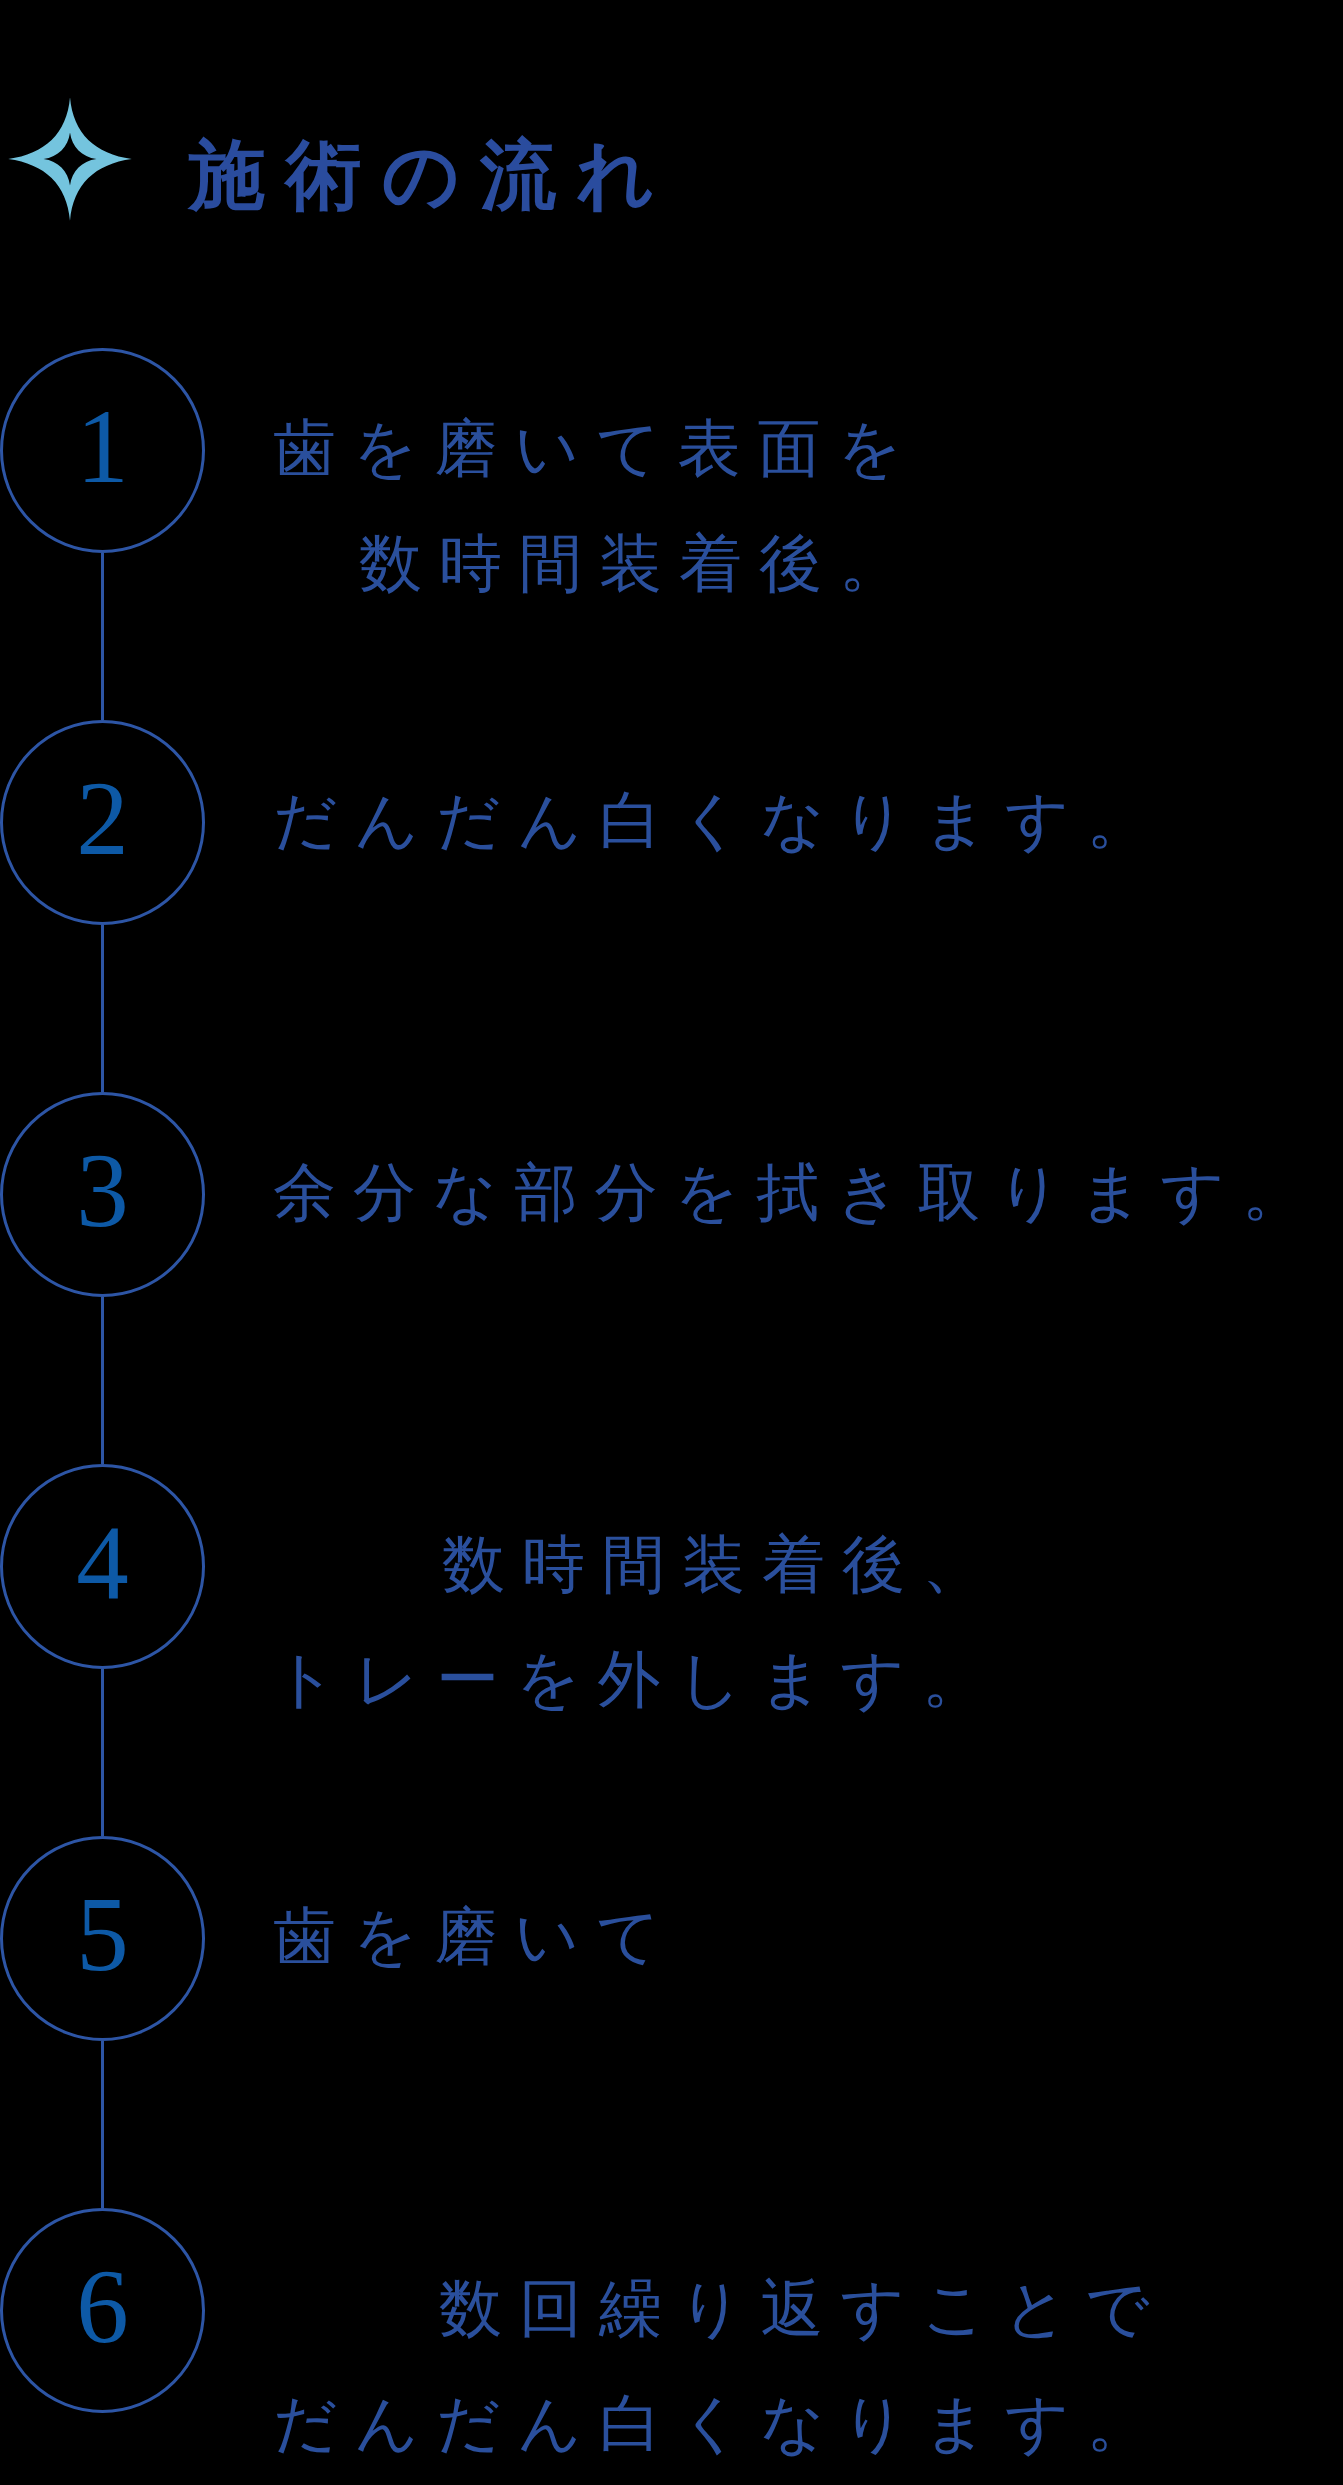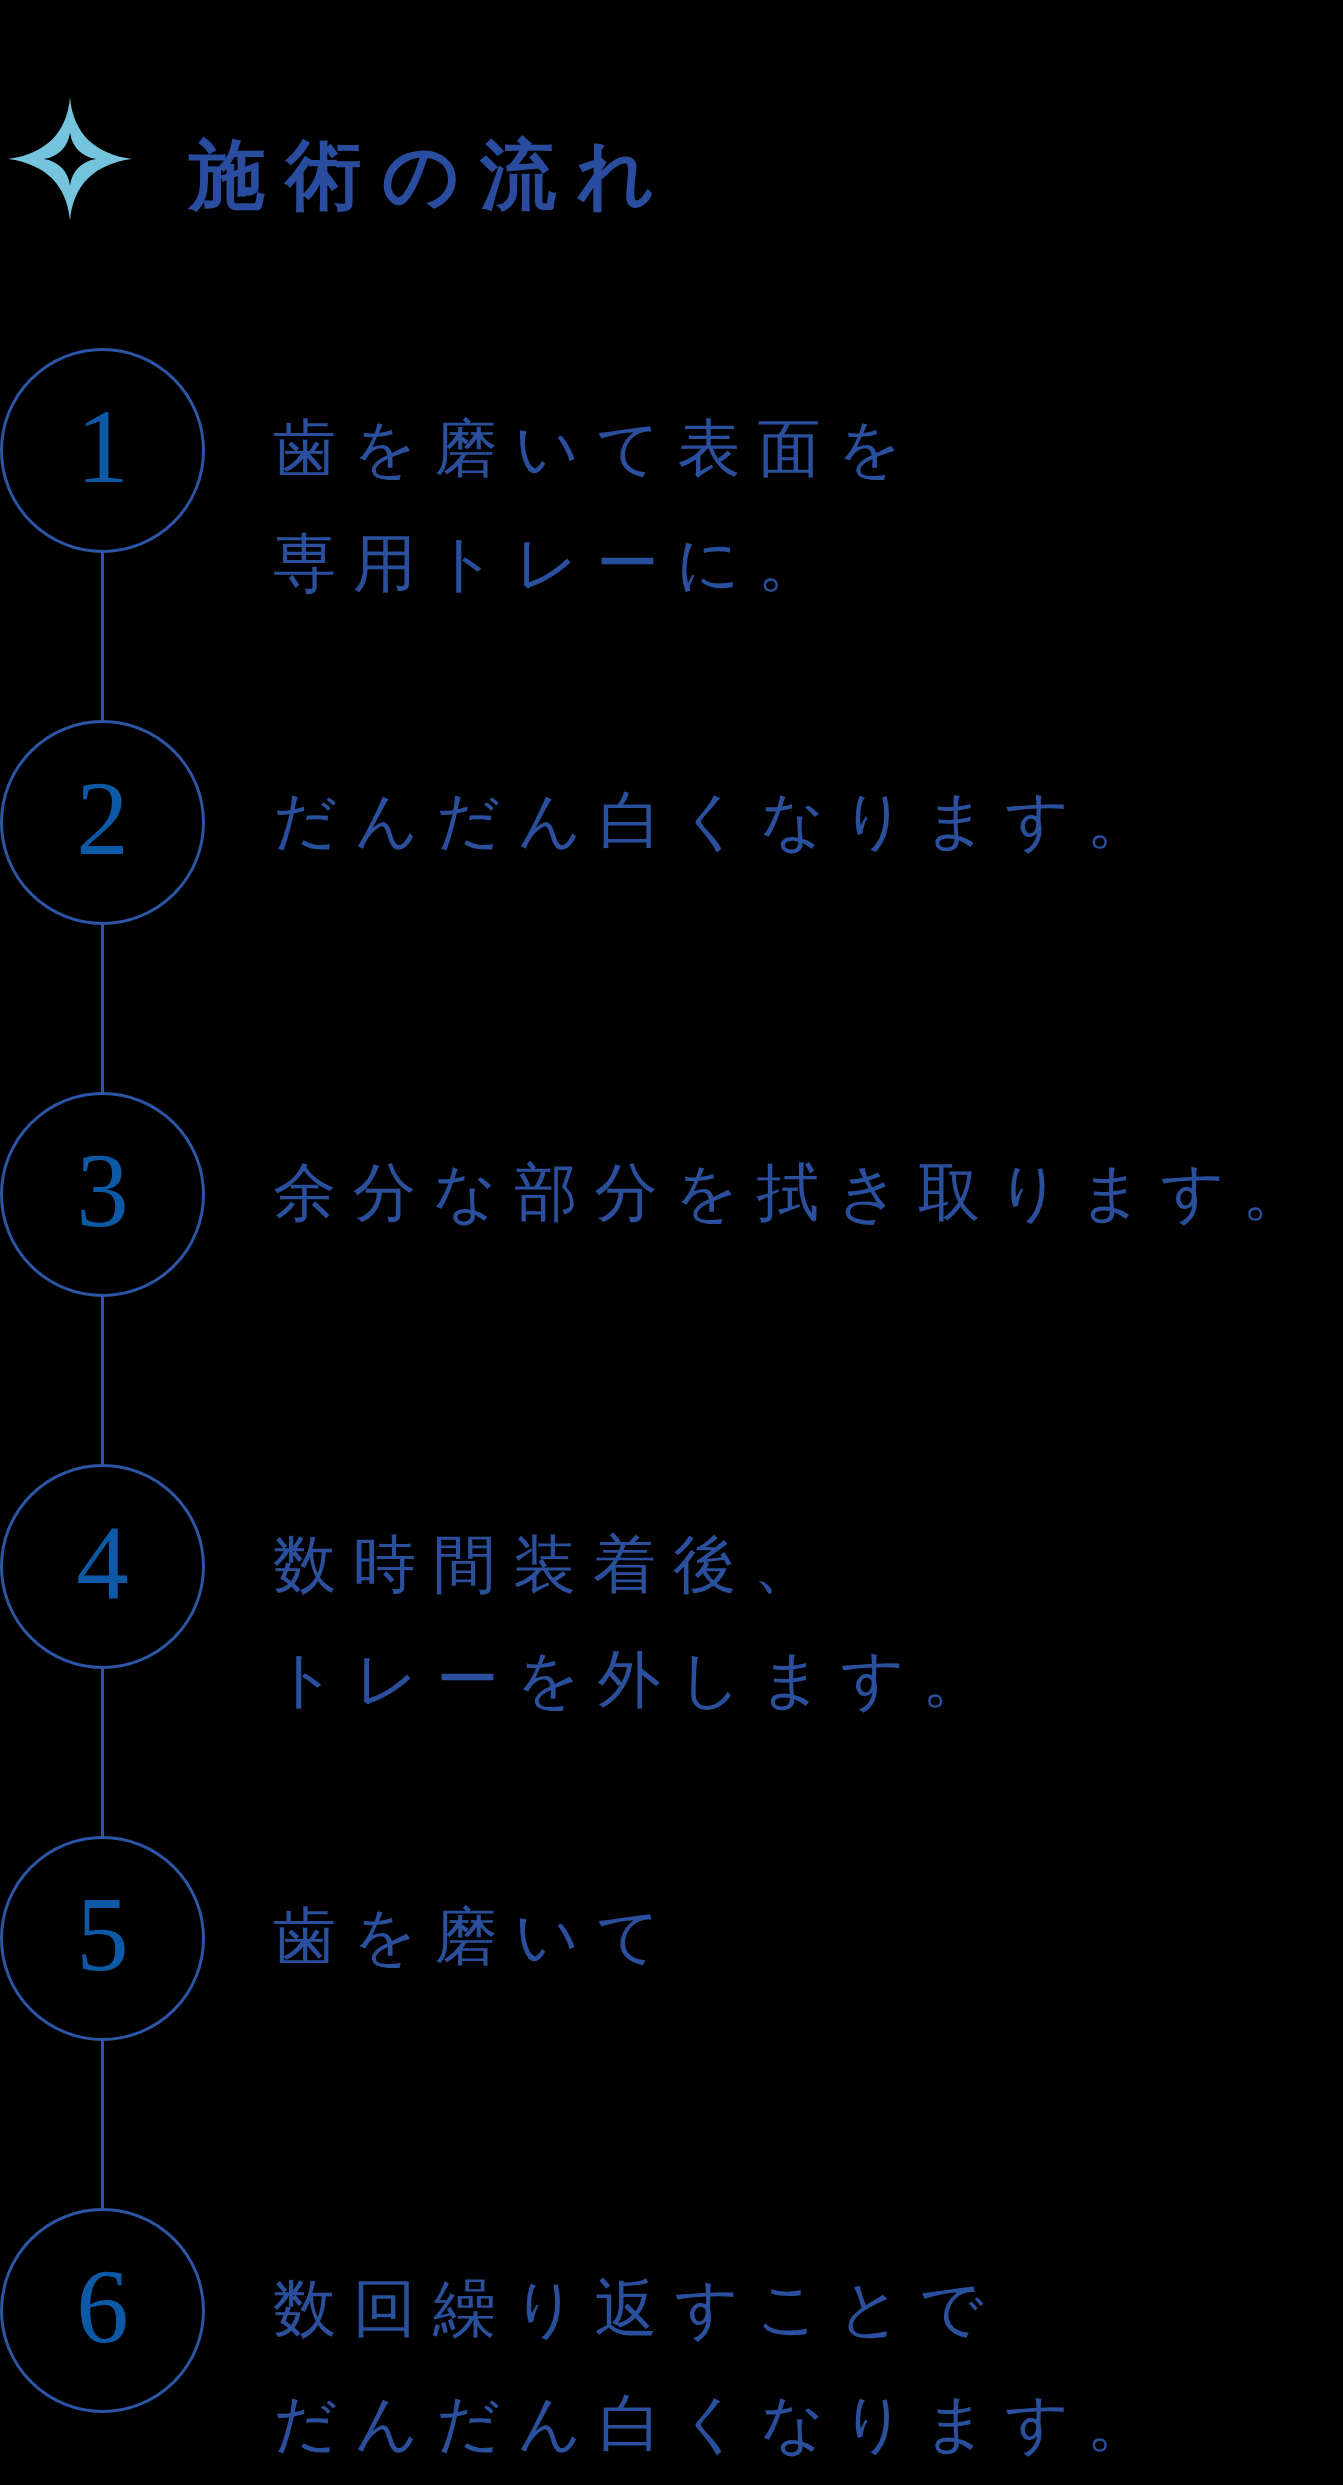--- a/index.html
+++ b/index.html
@@ -83,20 +83,21 @@
   .step:last-child .connector { display: none; }
 
   .desc {
     margin-left: 68px;
     margin-top: 44px;
     font-size: 63px;
     line-height: 115px;
     letter-spacing: 0.27em;
     color: #2a4f9c;
     white-space: nowrap;
+    text-align: right;
   }
   .desc .line { display: block; }
 </style>
 </head>
 <body>
 
 <div class="header">
   <svg class="sparkle" viewBox="0 0 100 100" xmlns="http://www.w3.org/2000/svg">
     <path fill="#74c4de" fill-rule="evenodd" d="M50 1 C52.5 30, 70 46, 99 50 C70 54, 52.5 70, 50 99 C47.5 70, 30 54, 1 50 C30 46, 47.5 30, 50 1 Z
          M50 29 C51.5 40.5, 59.5 48.5, 71 50 C59.5 51.5, 51.5 59.5, 50 71 C48.5 59.5, 40.5 51.5, 29 50 C40.5 48.5, 48.5 40.5, 50 29 Z"></path>
@@ -106,21 +107,21 @@
 
 <div class="steps">
 
   <div class="step">
     <div class="num-circle">
       <span class="num">1</span>
     </div>
     <div class="connector"></div>
     <div class="desc">
       <span class="line">歯を磨いて表面を</span>
-      <span class="line">専用トレーに。</span>
+      <span class="line">数時間装着後。</span>
     </div>
   </div>
 
   <div class="step">
     <div class="num-circle">
       <span class="num">2</span>
     </div>
     <div class="connector"></div>
     <div class="desc">
       <span class="line">だんだん白くなります。</span>

